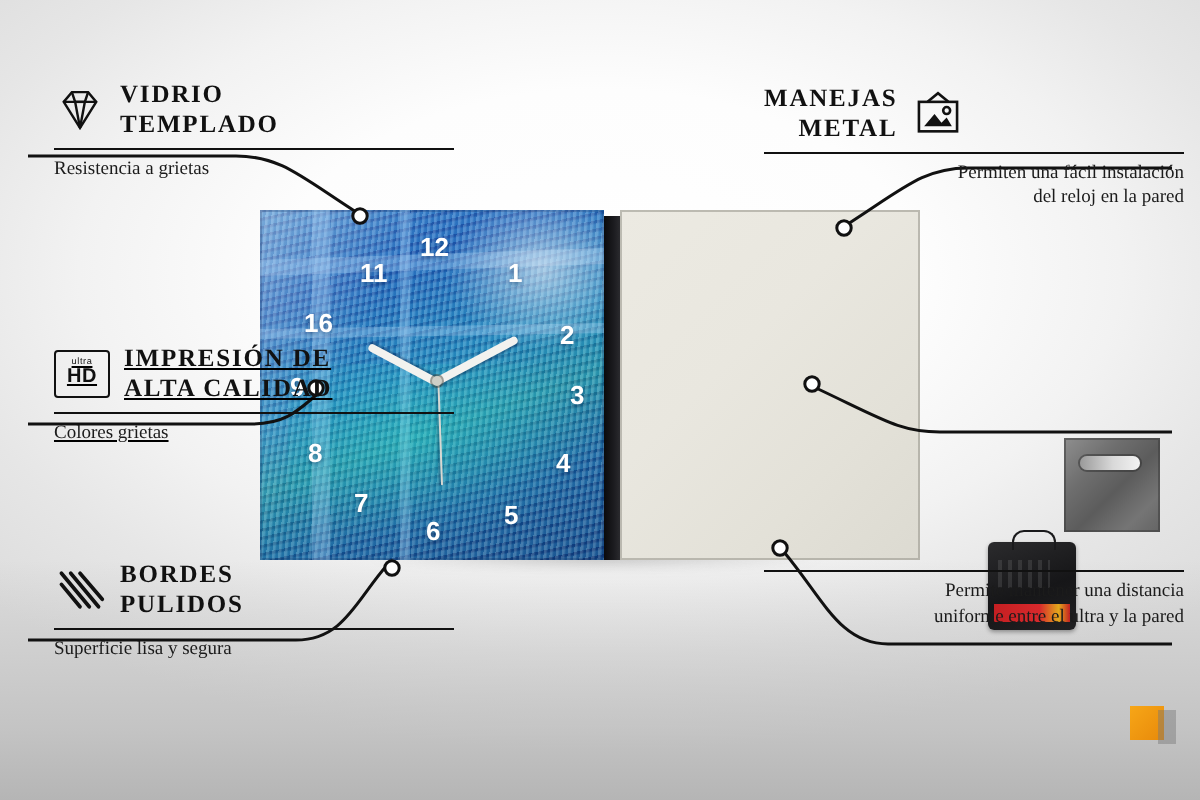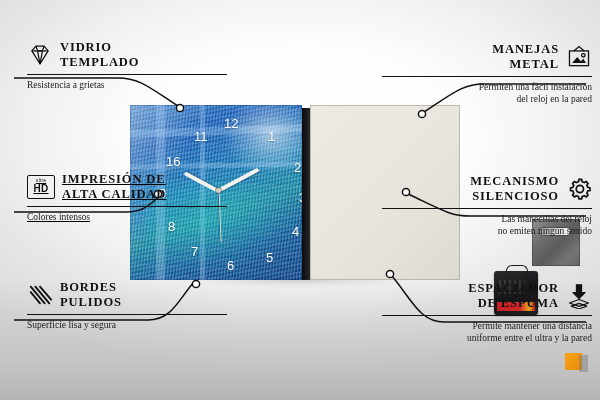--- a/index.html
+++ b/index.html
@@ -85,35 +85,34 @@
     background:repeating-linear-gradient(90deg,rgba(255,255,255,.10) 0 2px,rgba(0,0,0,0) 2px 5px);}
   .foam{
     position:absolute;left:255px;top:248px;width:17px;height:17px;
     background:linear-gradient(135deg,#f7a617,#e88a0a);
   }
   .foam .sh{position:absolute;left:14px;top:2px;width:9px;height:17px;background:rgba(120,120,120,.45);}
 
   
   .num{
     position:absolute;color:#fff;font-family:"Liberation Sans",sans-serif;
-    font-weight:400;font-size:13px;line-height:1;
+    font-weight:700;font-size:13px;line-height:1;
     text-shadow:0 1px 2px rgba(0,30,70,.45);
-    padding-left:14px;
   }
   .hand{position:absolute;background:#f2f2ef;border-radius:2px;transform-origin:0 50%;
     box-shadow:0 1px 1px rgba(0,20,60,.35);}
   .cap{position:absolute;width:5px;height:5px;border-radius:50%;
     background:#cfcfc7;box-shadow:0 0 0 1px rgba(70,70,60,.5);}
 
   
   .callout{position:absolute;width:200px;margin-left:19px;}
   .cl{left:8px;text-align:left;}
   .cr{right:8px;left:auto;text-align:right;width:210px;}
   .head{display:flex;align-items:center;gap:7px;}
-  .cr .head{justify-content:flex-end;}
+  .cr .head{}
   .title{
     font-family:"Liberation Serif",serif;font-weight:700;
     font-size:12.5px;letter-spacing:.9px;color:#111;line-height:1.18;
     text-transform:uppercase;
   }
   .rule{height:1.4px;background:#111;margin:4px 0 4px 0;}
   .desc{font-family:"Liberation Serif",serif;font-size:9.5px;color:#1b1b1b;line-height:1.3;}
   .ico{width:26px;height:26px;flex:0 0 26px;display:block;}
   .hdbox{
     width:26px;height:22px;flex:0 0 26px;border:1.6px solid #111;border-radius:2px;
@@ -223,21 +222,21 @@
       <div class="hdbox">
         <span class="u">ultra</span>
         <span class="h">HD</span>
       </div>
       <div>
         <div class="title">IMPRESIÓN DE</div>
         <div class="title">ALTA CALIDAD</div>
       </div>
     </div>
     <div class="rule"></div>
-    <div class="desc">Colores intensos</div>
+    <div class="desc">Colores grietas</div>
   </div>
 
   <div class="callout cl" style="top:280px;">
     <div class="head">
       <svg class="ico" viewBox="0 0 28 26">
         <g stroke="#111" stroke-width="2" stroke-linecap="round">
           <line x1="4" y1="4" x2="19" y2="22"></line>
           <line x1="9" y1="4" x2="24" y2="22"></line>
           <line x1="14" y1="4" x2="26" y2="18"></line>
           <line x1="4" y1="10" x2="14" y2="22"></line>
@@ -265,50 +264,20 @@
           <path d="M7,21 L13,14 L17,19 L20,16 L23,21 Z" fill="#111" stroke="none"></path>
           <circle cx="20" cy="12" r="2"></circle>
         </g>
       </svg>
     </div>
     <div class="rule"></div>
     <div class="desc">Permiten una fácil instalación</div>
     <div class="desc">del reloj en la pared</div>
   </div>
 
-  <div class="callout cr" style="top:174px;">
-    <div class="head">
-      <div>
-        <div class="title">MECANISMO</div>
-        <div class="title">SILENCIOSO</div>
-      </div>
-      <svg class="ico" viewBox="0 0 30 30">
-        <g fill="none" stroke="#111" stroke-width="2">
-          <path d="M15,4 l3,0 0.6,2.6 2.4,1 2.3,-1.3 2.1,2.1 -1.3,2.3 1,2.4 2.6,0.6 0,3 -2.6,0.6 -1,2.4 1.3,2.3 -2.1,2.1 -2.3,-1.3 -2.4,1 -0.6,2.6 -3,0 -0.6,-2.6 -2.4,-1 -2.3,1.3 -2.1,-2.1 1.3,-2.3 -1,-2.4 -2.6,-0.6 0,-3 2.6,-0.6 1,-2.4 -1.3,-2.3 2.1,-2.1 2.3,1.3 2.4,-1 Z"></path>
-          <circle cx="16" cy="15" r="4.2"></circle>
-        </g>
-      </svg>
-    </div>
-    <div class="rule"></div>
-    <div class="desc">Las manecillas del reloj</div>
-    <div class="desc">no emiten ningún sonido</div>
-  </div>
 
   <div class="callout cr" style="top:281px;">
-    <div class="head">
-      <div>
-        <div class="title">ESPACIADOR</div>
-        <div class="title">DE ESPUMA</div>
-      </div>
-      <svg class="ico" viewBox="0 0 30 30">
-        <g fill="#111" stroke="#111" stroke-width="1.3" stroke-linejoin="round">
-          <path d="M12,2 h6 v9 h4 l-7,7 -7,-7 h4 Z"></path>
-          <path d="M15,19 l11,4 -11,4 -11,-4 Z" fill="none"></path>
-          <path d="M15,23.5 l9,3.2 -9,3.2 -9,-3.2 Z" fill="none"></path>
-        </g>
-      </svg>
-    </div>
     <div class="rule"></div>
     <div class="desc">Permite mantener una distancia</div>
     <div class="desc">uniforme entre el ultra y la pared</div>
   </div>
 
 </div>
 
 </body></html>

